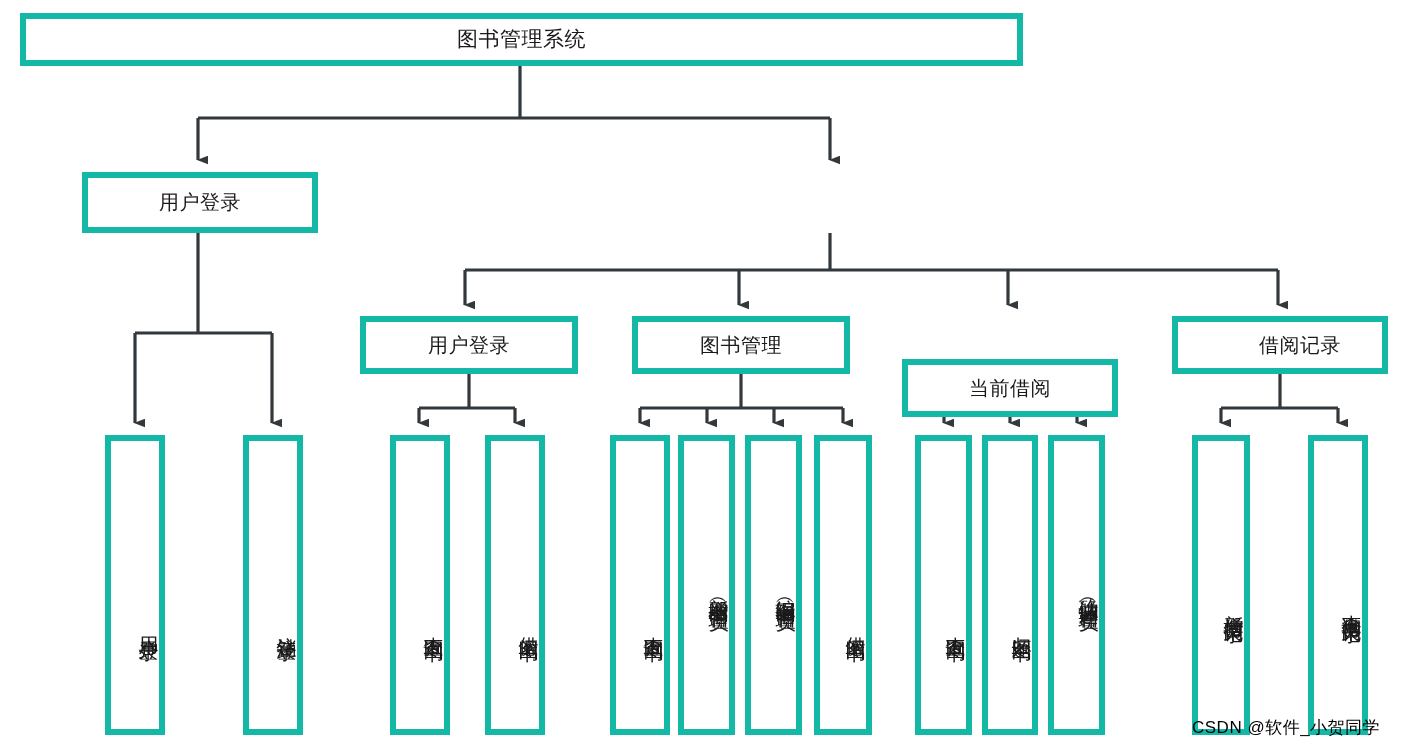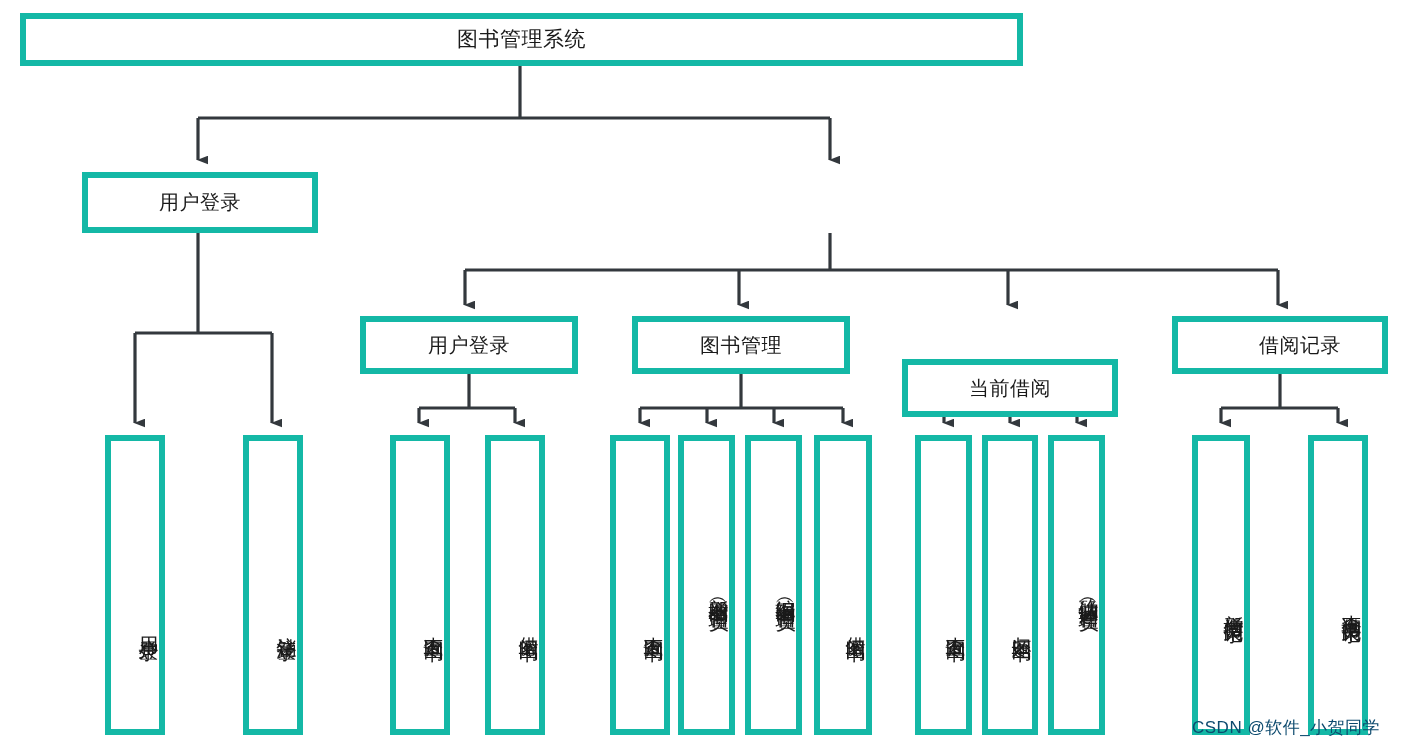--- a/index.html
+++ b/index.html
@@ -46,21 +46,21 @@
     font-size: 20px;
     letter-spacing: 2px;
     padding-top: 10px;
     align-items: flex-start;
     justify-content: center;
     line-height: 1.05;
   }
   .node.vertical.tall-pad { padding-top: 14px; }
   .watermark {
     position: absolute;
-    color: #0c4a6e;
+    color: #000000;
     font-size: 17px;
     letter-spacing: 0.5px;
     white-space: nowrap;
     user-select: none;
   }
 </style>
 </head>
 <body>
 
 <div id="canvas">

